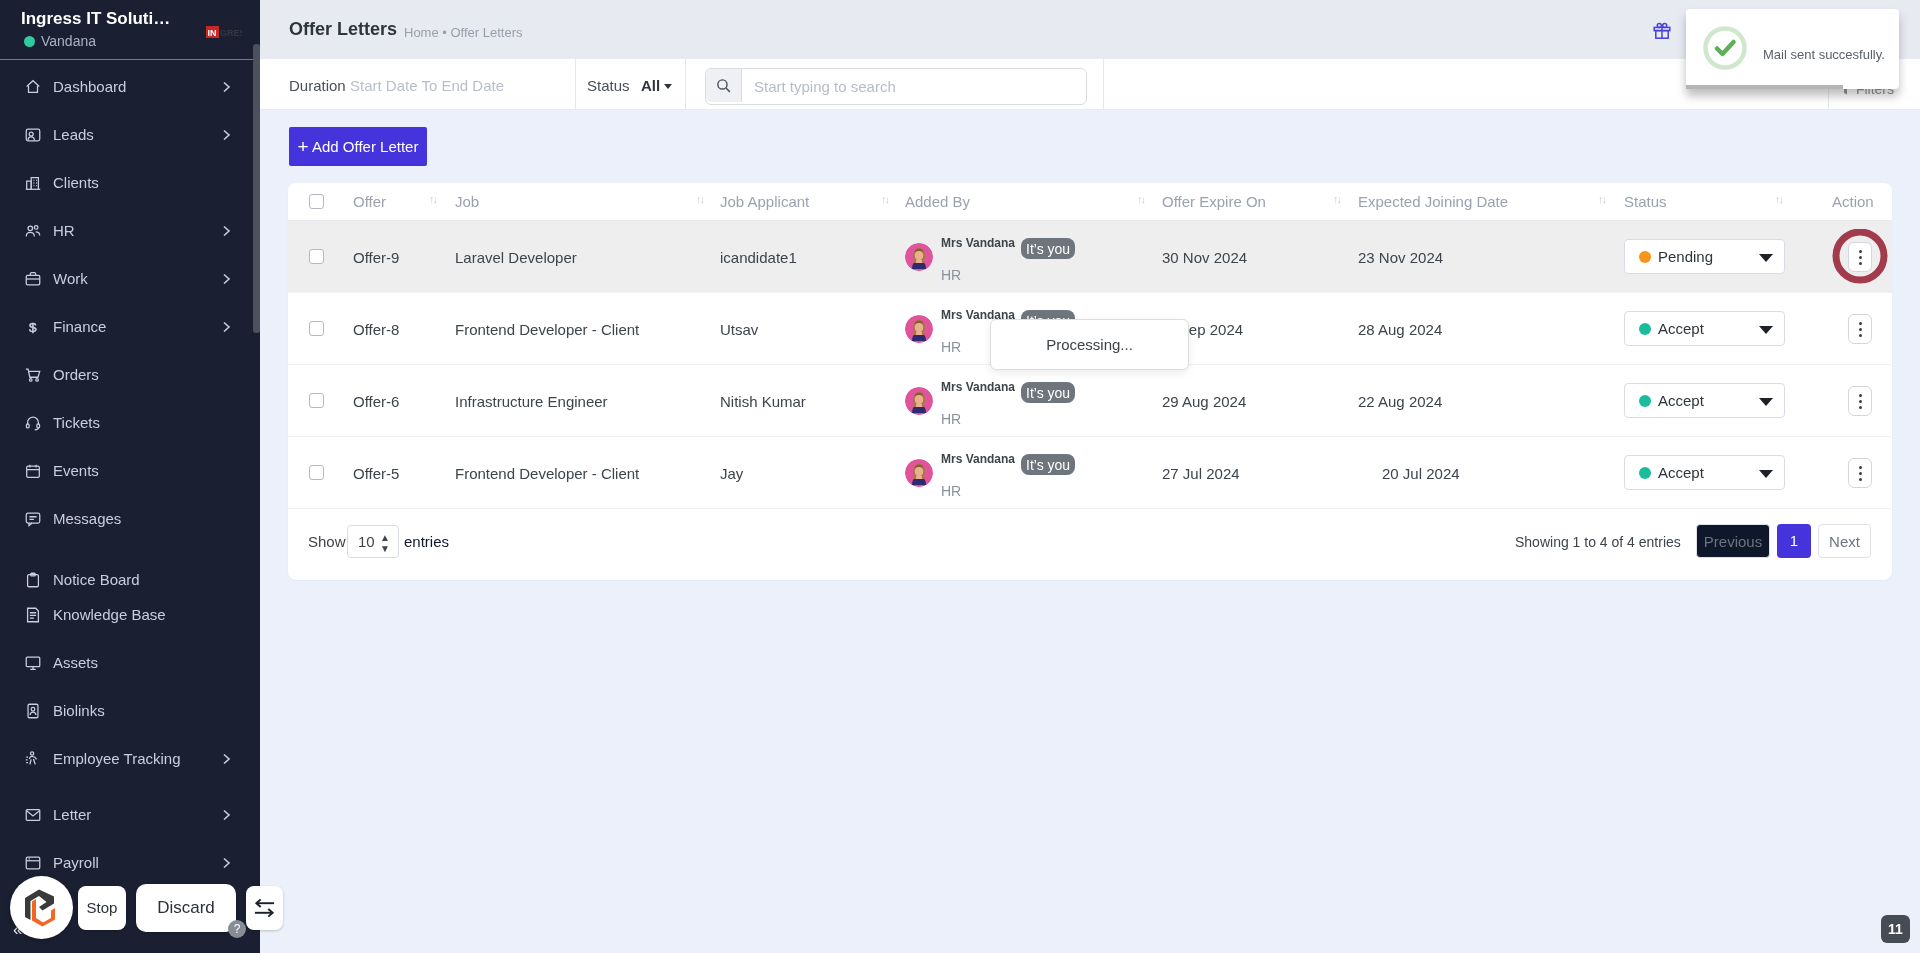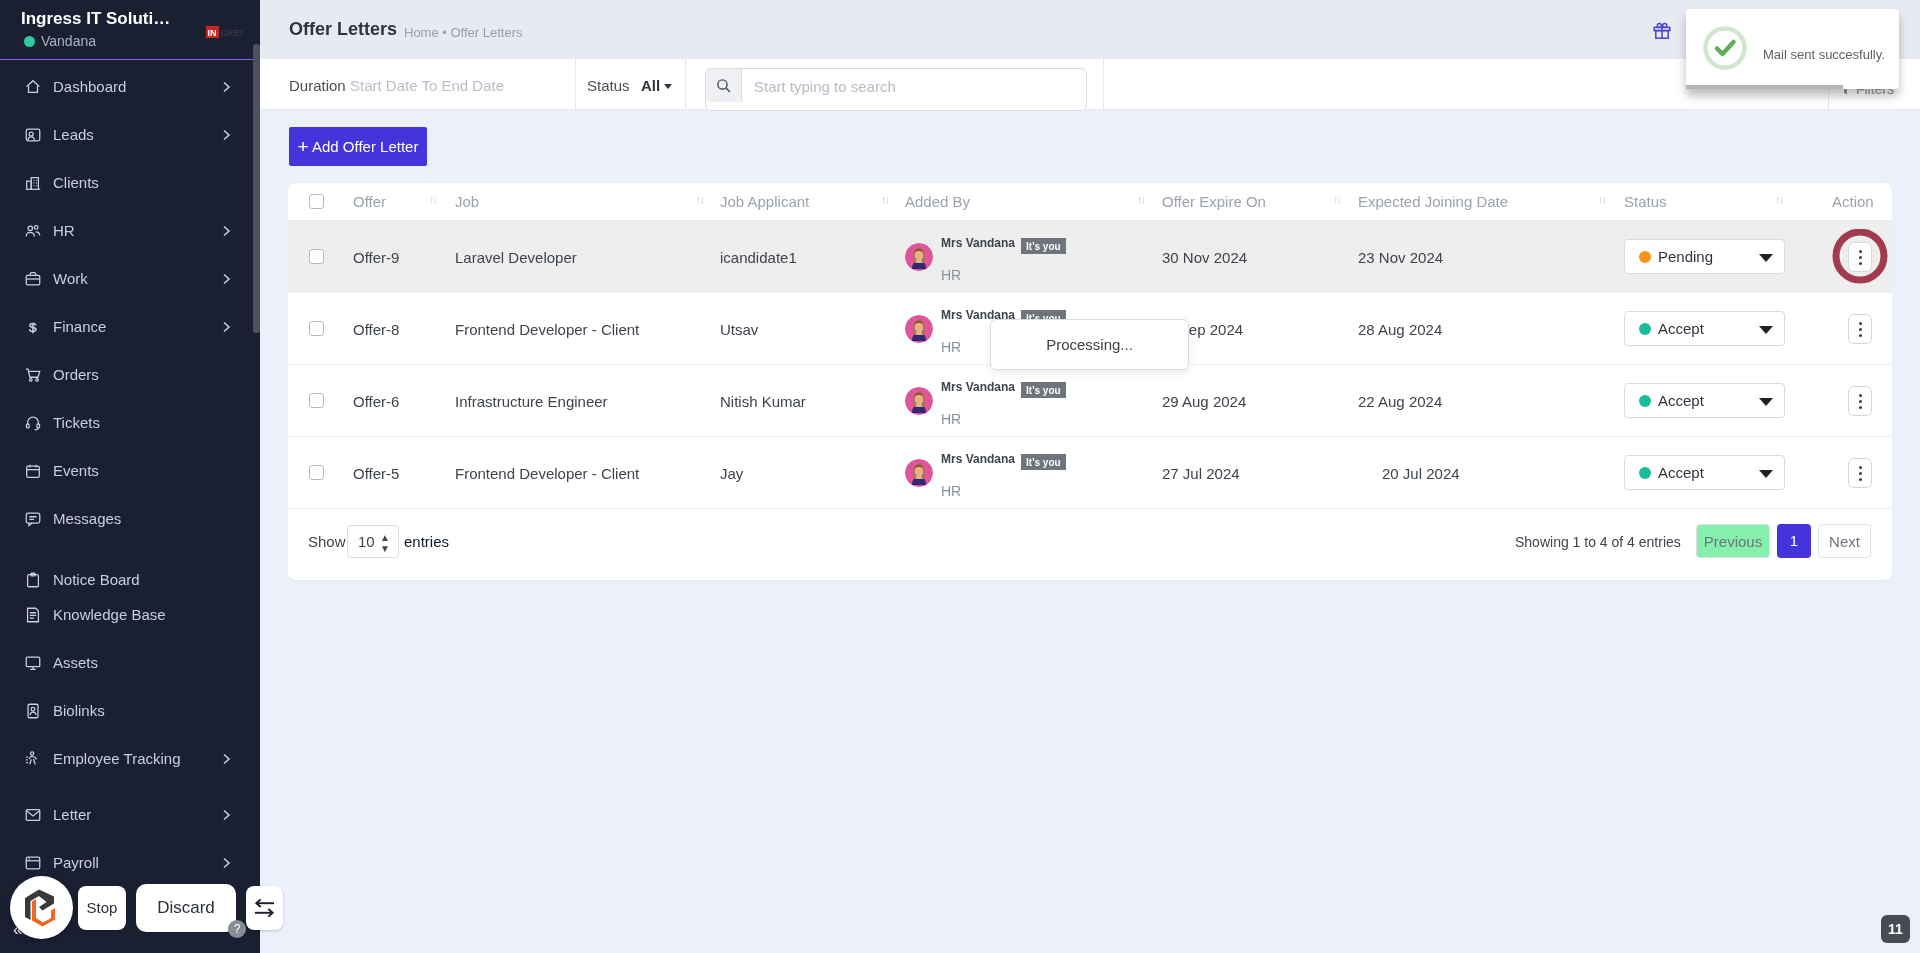--- a/index.html
+++ b/index.html
@@ -26,54 +26,54 @@
 #breadcrumb { position:absolute; left:404px; top:25px; font-size:13px; color:#989fab; }
 #gift { position:absolute; left:1653px; top:22px; }
 
 
 #filterbar { position:absolute; left:260px; top:59px; width:1660px; height:51px; background:#fff; border-bottom:1px solid #e8eaee; }
 .vdiv { position:absolute; top:59px; height:51px; width:1px; background:#e4e7ec; }
 #f-duration { position:absolute; left:289px; top:77px; font-size:15px; color:#4a5058; }
 #f-dateph { position:absolute; left:350px; top:77px; font-size:15px; color:#b9bfc8; }
 #f-status { position:absolute; left:587px; top:77px; font-size:15px; color:#4a5058; }
 #f-all { position:absolute; left:641px; top:77px; font-size:15px; font-weight:bold; color:#2f353c; }
-#f-search { position:absolute; left:705px; top:68px; width:382px; height:43px; border:1px solid #d9dde3; border-radius:6px; background:#fff; }
+#f-search { position:absolute; left:705px; top:68px; width:382px; height:37px; border:1px solid #d9dde3; border-radius:6px; background:#fff; }
 #f-searchicon { position:absolute; left:0; top:0; width:36px; height:33px; background:#eef0f4; border-right:1px solid #d9dde3; border-radius:5px 0 0 5px; }
 #f-searchph { position:absolute; left:48px; top:9px; font-size:15px; color:#b6bcc6; }
 #f-filters { position:absolute; left:1839px; top:81px; font-size:14px; color:#707784; }
 
 
 #addbtn { position:absolute; left:289px; top:127px; width:138px; height:39px; background:#4533db; border-radius:2px; color:#fff; font-size:15px; text-align:center; line-height:39px; }
 
 
 #card { position:absolute; left:288px; top:183px; width:1604px; height:397px; background:#fff; border-radius:8px; box-shadow:0 1px 2px rgba(40,50,70,.04); }
 .th { position:absolute; top:0; height:37px; line-height:37px; font-size:15px; color:#9ba2ae; }
 .sort { position:absolute; top:10px; font-size:11px; color:#c9ced6; letter-spacing:-2px; }
 .row { position:absolute; left:0; width:1604px; height:72px; border-top:1px solid #eef0f3; }
 .row1 { background:#eeeeee; border-top:1px solid #e8eaee; }
 .cell { position:absolute; font-size:15px; color:#3e444c; }
 .cb { position:absolute; left:21px; width:15px; height:15px; border:1px solid #b4bac4; border-radius:3px; background:#fff; }
 .avatar { position:absolute; left:617px; width:28px; height:28px; border-radius:50%; overflow:hidden; }
 .nm { position:absolute; left:653px; font-size:12px; font-weight:bold; color:#3e444c; }
-.itsyou { position:absolute; font-size:10px; font-weight:bold; color:#fff; background:#6e757d; border-radius:0; padding:2.5px 5px; }
+.itsyou { position:absolute; font-size:14px; font-weight:normal; color:#fff; background:#6e757d; border-radius:8px; padding:2.5px 5px; }
 .hr { position:absolute; left:653px; font-size:14px; color:#8a919d; }
 .statusbox { position:absolute; left:1336px; width:161px; height:35px; background:#fff; border:1px solid #d9dde3; border-radius:4px; }
 .sdot { position:absolute; left:14px; top:11px; width:12px; height:12px; border-radius:50%; }
 .stext { position:absolute; left:33px; top:8px; font-size:15px; color:#2f353c; }
 .scaret { position:absolute; right:11px; top:14px; width:0; height:0; border-left:7px solid transparent; border-right:7px solid transparent; border-top:8px solid #1e2126; }
 .dots { position:absolute; left:1560px; width:24px; height:30px; border:1px solid #d3d7de; border-radius:6px; background:#fff; }
 .dots span { position:absolute; left:10px; width:3px; height:3px; border-radius:50%; background:#3a3f46; }
 
 
 #tfoot { position:absolute; left:0; top:325px; width:1604px; height:72px; border-top:1px solid #eef0f3; }
 #showlbl { position:absolute; left:20px; top:24px; font-size:15px; color:#3e444c; }
 #showsel { position:absolute; left:59px; top:16px; width:52px; height:33px; border:1px solid #d9dde3; border-radius:4px; }
 #entrieslbl { position:absolute; left:116px; top:24px; font-size:15px; color:#0f172a; }
 #showing { position:absolute; left:1227px; top:25px; font-size:14px; color:#3e444c; }
-#prevbtn { position:absolute; left:1408px; top:15px; width:74px; height:34px; border:1px solid #dee2e6; border-radius:4px; color:#6c757d; font-size:15px; text-align:center; line-height:34px; background:#86efac; }
+#prevbtn { position:absolute; left:1408px; top:15px; width:74px; height:34px; border:1px solid #dee2e6; border-radius:4px; color:#6c757d; font-size:15px; text-align:center; line-height:34px; background:#0f172a; }
 #onebtn { position:absolute; left:1489px; top:15px; width:34px; height:34px; border-radius:4px; background:#4533db; color:#fff; font-size:15px; text-align:center; line-height:34px; }
 #nextbtn { position:absolute; left:1530px; top:15px; width:53px; height:34px; border:1px solid #dee2e6; border-radius:4px; color:#6c757d; font-size:15px; text-align:center; line-height:34px; background:#fff; }
 
 
 #processing { position:absolute; left:990px; top:319px; width:199px; height:51px; background:#fff; border:1px solid #ddd; border-radius:6px; box-shadow:0 3px 8px rgba(0,0,0,.08); z-index:8; text-align:center; line-height:49px; font-size:15px; color:#3c4248; }
 #toast { position:absolute; left:1686px; top:9px; width:213px; height:80px; background:#fff; border-radius:4px; box-shadow:0 7px 10px rgba(110,110,110,.45); z-index:20; }
 #toast-bar { position:absolute; left:0; top:76px; width:157px; height:4px; background:#b5b5b5; }
 #toast-msg { position:absolute; left:77px; top:38px; font-size:13px; color:#5b6168; }
 #redcircle { position:absolute; left:1832px; top:229px; z-index:9; }
 

